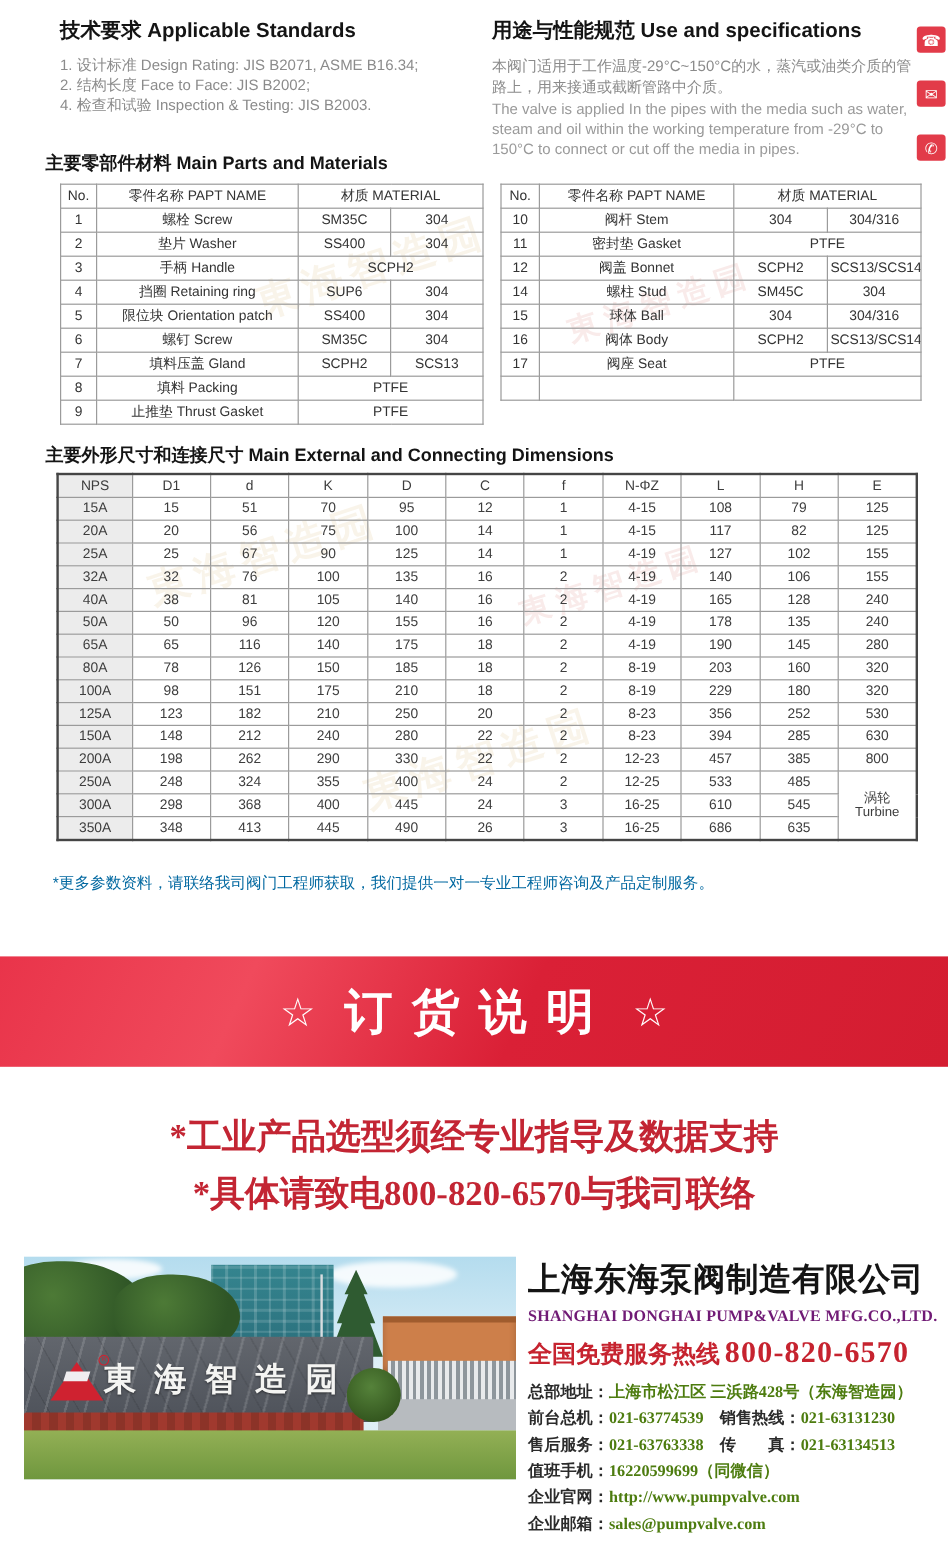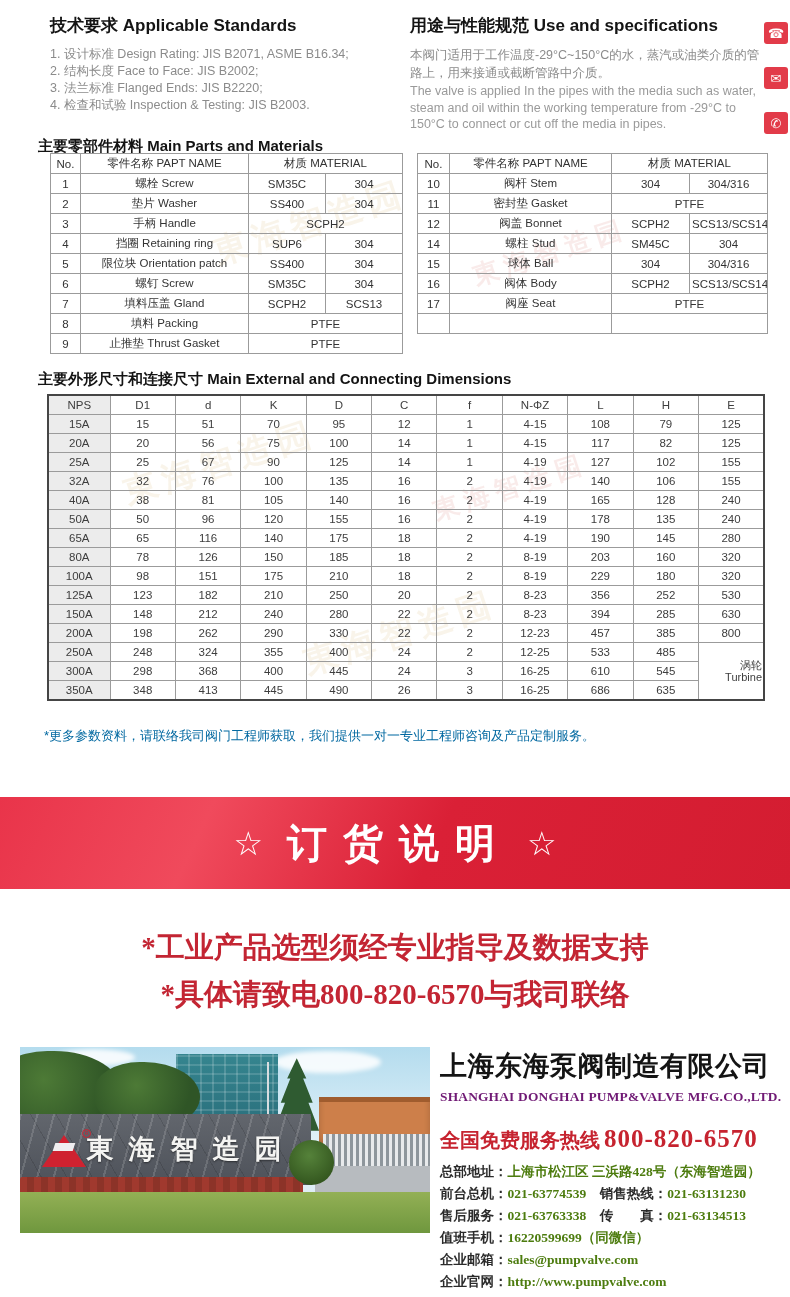--- a/index.html
+++ b/index.html
@@ -27,21 +27,21 @@
   
   table{border-collapse:collapse;table-layout:fixed;background:transparent;z-index:2;position:relative;}
   .parts{width:352px;border:1px solid #777;}
   .parts td{border:1px solid #9b9b9b;font-size:11.5px;color:#333;text-align:center;
             height:19px;padding:0 2px;overflow:hidden;white-space:nowrap;}
   .parts td.hdr{color:#333;}
   .dims{width:718px;border:2px solid #454545;}
   .dims td{border:1px solid #9b9b9b;font-size:11.5px;color:#3d3d3d;text-align:center;
            height:18px;padding:0 1px;overflow:hidden;white-space:nowrap;}
   .dims td.nps{background:#ececec;}
-  .dims td .t2{font-size:11px;line-height:12px;text-align:right;}
+  .dims td .t2{font-size:11px;line-height:12px;}
 
   .note-line{position:absolute;left:44px;top:727px;font-size:13px;color:#0369a1;z-index:2;}
 
   
   .banner{position:absolute;left:0;top:797px;width:790px;height:92px;z-index:2;
           display:flex;align-items:center;justify-content:center;color:#fff;
           background:linear-gradient(115deg,#e9344a 0%,#f04a5c 26%,#da2036 55%,#d41d31 100%);}
   .banner .star{font-size:33px;font-weight:normal;margin:0 16px;}
   .banner .btitle{font-size:40px;font-weight:bold;letter-spacing:16px;padding-left:8px;}
 
@@ -85,21 +85,21 @@
      repeating-linear-gradient(90deg,#a0392e 0 7px,#8c3328 7px 14px);border-radius:2px;}
   .bush{left:65.5%;top:50%;width:11%;height:24%;border-radius:50%;
      background:radial-gradient(circle at 45% 35%,#55823a,#34571f 75%);}
   .lawn{left:0;top:78%;width:100%;height:22%;background:linear-gradient(#93b055,#6f973e);}
 
   
   .cinfo{position:absolute;left:440px;top:1048px;width:346px;z-index:2;}
   .cname-zh{font-size:27px;font-weight:bold;color:#141414;letter-spacing:0.5px;white-space:nowrap;}
   .cname-en{font-family:"Liberation Serif",serif;font-size:13.4px;font-weight:bold;color:#701a75;
             margin-top:5px;letter-spacing:0.2px;white-space:nowrap;}
-  .hotline{margin-top:20px;font-family:"Liberation Serif",serif;font-weight:bold;color:#c6232f;white-space:nowrap;}
+  .hotline{margin-top:9px;font-family:"Liberation Serif",serif;font-weight:bold;color:#c6232f;white-space:nowrap;}
   .hotline .hl-label{font-size:20px;}
   .hotline .hl-number{font-size:25px;letter-spacing:1px;}
   .clines{margin-top:7px;font-family:"Liberation Serif",serif;font-weight:bold;
           font-size:13.5px;color:#202020;line-height:22px;}
   .clines .lbl{color:#2b2b2b;}
   .clines .val{color:#4d7c0f;}
 </style>
 </head>
 <body>
 
@@ -108,37 +108,36 @@
   <span class="wm" style="left:210px;top:200px;">東海智造园</span>
   <span class="wm red" style="left:470px;top:235px;">東海智造园</span>
   <span class="wm" style="left:120px;top:440px;">東海智造园</span>
   <span class="wm red" style="left:430px;top:470px;">東海智造园</span>
   <span class="wm" style="left:300px;top:610px;">東海智造园</span>
 
   <div class="sec" style="left:38px;top:14px;width:350px;">
     <h1 class="sec-title">技术要求 Applicable Standards</h1>
     <div class="std-line">1. 设计标准 Design Rating: JIS B2071, ASME B16.34;</div>
     <div class="std-line">2. 结构长度 Face to Face: JIS B2002;</div>
-    <div class="std-line">3. 法兰标准 Flanged Ends: JIS B2220;</div>
     <div class="std-line">4. 检查和试验 Inspection &amp; Testing: JIS B2003.</div>
   </div>
 
   <div class="sec" style="left:398px;top:14px;width:352px;">
     <h1 class="sec-title">用途与性能规范 Use and specifications</h1>
     <div class="use-zh">本阀门适用于工作温度-29°C~150°C的水，蒸汽或油类介质的管路上，用来接通或截断管路中介质。</div>
     <div class="use-en">The valve is applied In the pipes with the media such as water, steam and oil within the working temperature from -29°C to 150°C to connect or cut off the media in pipes.</div>
   </div>
 
   <div class="floaters" id="floaters">
       <div class="fc" style="background: rgb(226, 59, 73);">☎</div>
       <div class="fc" style="background: rgb(226, 59, 73);">✉</div>
       <div class="fc" style="background: rgb(226, 59, 73);">✆</div>
     </div>
 
-  <h2 class="sub-title sec" style="left:38px;top:137px;">主要零部件材料 Main Parts and Materials</h2>
+  <h2 class="sub-title sec" style="left:38px;top:127px;">主要零部件材料 Main Parts and Materials</h2>
 
   <div class="sec" style="left:38px;top:153px;">
     <table class="parts">
       <colgroup>
           <col style="width:30px">
           <col style="width:168px">
           <col style="width:77px">
           <col style="width:77px">
         </colgroup>
       <tbody id="parts-left-body">
@@ -525,18 +524,18 @@
     <div class="cname-en">SHANGHAI DONGHAI PUMP&amp;VALVE MFG.CO.,LTD.</div>
     <div class="hotline">
       <span class="hl-label">全国免费服务热线</span>
       <span class="hl-number">800-820-6570</span>
     </div>
     <div class="clines" id="contact-lines">
         <div><span class="lbl">总部地址：</span><span class="val">上海市松江区 三浜路428号（东海智造园）</span></div>
         <div><span class="lbl">前台总机：</span><span class="val">021-63774539</span><span class="lbl">　销售热线：</span><span class="val">021-63131230</span></div>
         <div><span class="lbl">售后服务：</span><span class="val">021-63763338</span><span class="lbl">　传　　真：</span><span class="val">021-63134513</span></div>
         <div><span class="lbl">值班手机：</span><span class="val">16220599699（同微信）</span></div>
+        <div><span class="lbl">企业官网：</span><span class="val">http://www.pumpvalve.com</span></div>
         <div><span class="lbl">企业邮箱：</span><span class="val">sales@pumpvalve.com</span></div>
-        <div><span class="lbl">企业官网：</span><span class="val">http://www.pumpvalve.com</span></div>
       </div>
   </div>
 
 </div>
 
 </body></html>

